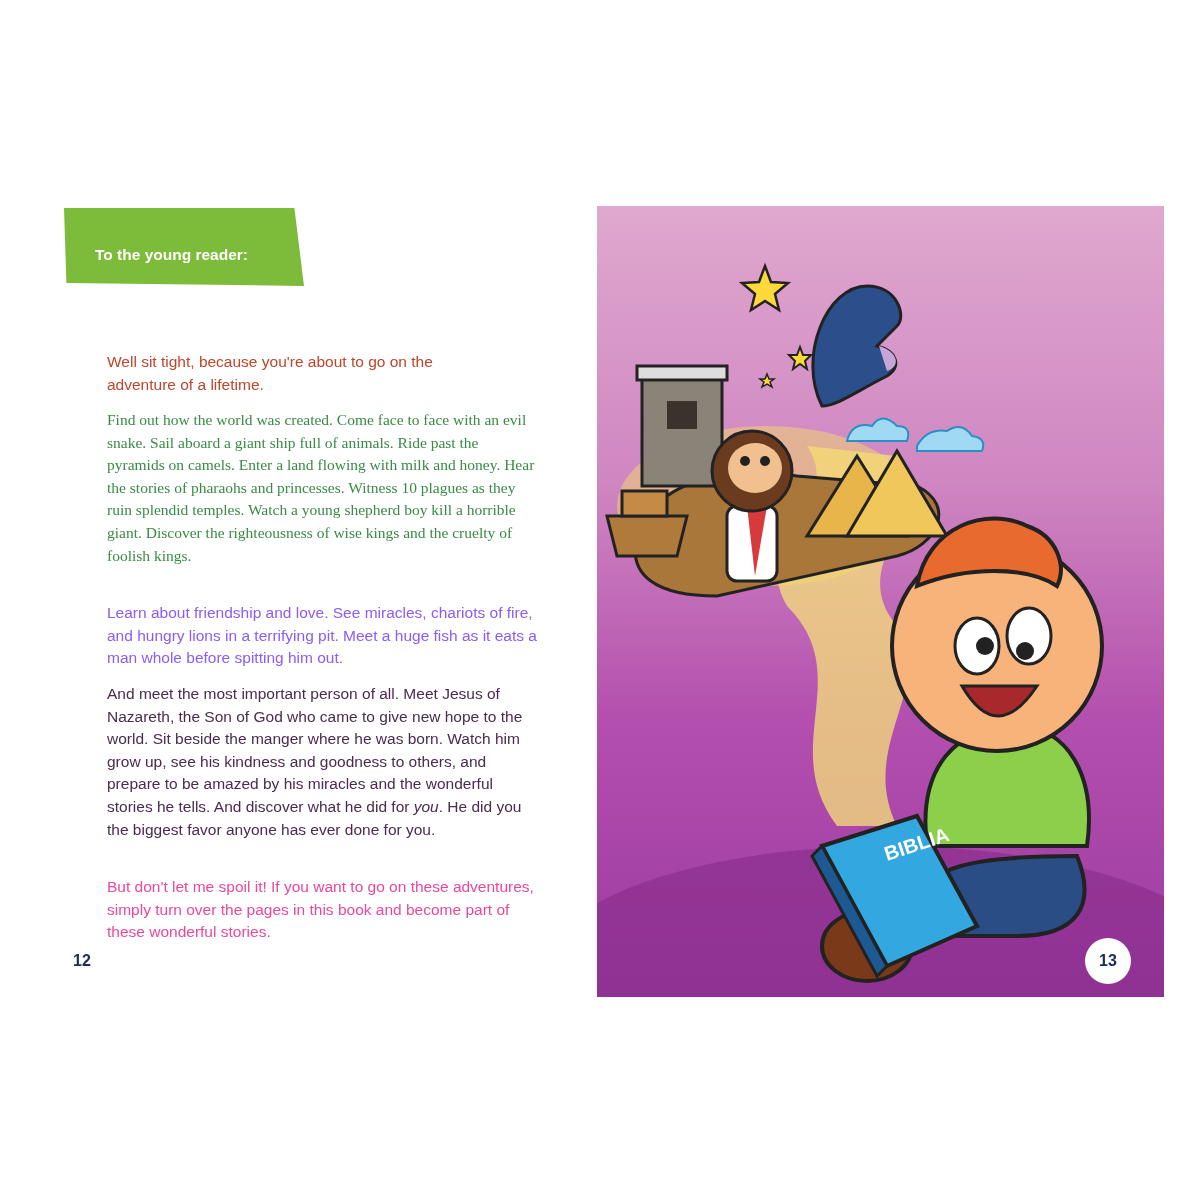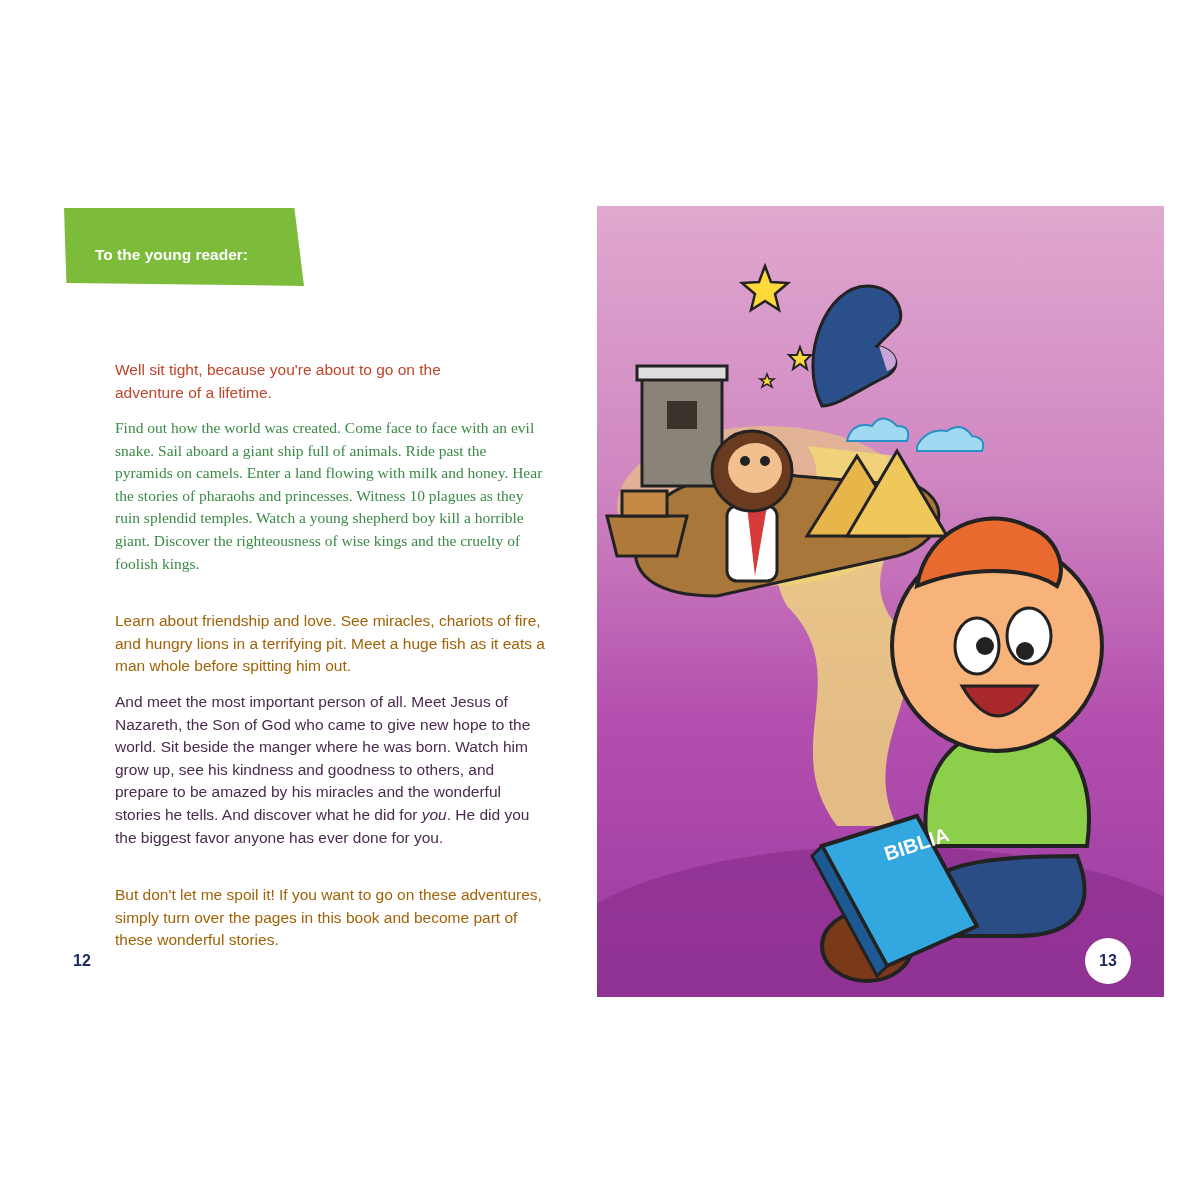--- a/index.html
+++ b/index.html
@@ -2,26 +2,26 @@
 <html><head>
 <meta charset="utf-8">
 <style>
   html, body { margin:0; padding:0; }
   body { width:1200px; height:1200px; background:#ffffff; position:relative; overflow:hidden; font-family:"Liberation Sans", sans-serif; }
   .page-left { position:absolute; left:0; top:2px; width:596px; height:1200px;padding-left:32px; }
   .banner { position:absolute; left:64px; top:206px; width:240px; height:78px; background:#7dbb3a;
     clip-path: polygon(0 0, 96% 0, 100% 100%, 1% 96%); }
   .banner-text { position:absolute; left:95px; top:244px; color:#ffffff; font-weight:bold; font-size:15.5px; }
   .headline { position:absolute; left:94px; top:310px; color:#d0552b; font-weight:bold; font-size:32px; letter-spacing:-0.3px; }
-  .para { position:absolute; left:107px; width:430px; font-size:15.5px; line-height:22.6px; margin:8px; }
+  .para { position:absolute; left:107px; width:430px; font-size:15.5px; line-height:22.6px; margin:0; }
   .p-intro { top:349px; color:#c0452a; width:330px; }
   .p-green { top:407px; color:#3a8a45;font-family:Liberation Serif, serif; }
-  .p-blue { top:600px; color:#a16207; }
+  .p-blue { top:600px; color:#8b5cf6; }
   .p-purple { top:681px; color:#4a2a4e; }
-  .p-last { top:874px; color:#a16207; }
+  .p-last { top:874px; color:#ec4899; }
   .pnum-left { position:absolute; left:73px; top:950px; color:#1c2a5c; font-weight:bold; font-size:16px; }
 
   .illustration { position:absolute; left:597px; top:206px; width:567px; height:791px; overflow:hidden;
     background: linear-gradient(180deg, #e0a8cf 0%, #cf86c1 35%, #b34fae 65%, #9b3aa1 100%); }
   .floor { position:absolute; left:-60px; top:640px; width:700px; height:260px; border-radius:50% 50% 0 0; background:#8c2f8f; opacity:0.7; }
   .pnum-right { position:absolute; left:1085px; top:938px; width:46px; height:46px; border-radius:50%; background:#ffffff;
     color:#1c2a5c; font-weight:bold; font-size:16px; display:flex; align-items:center; justify-content:center;text-align:right; }
 </style>
 </head>
 <body>

